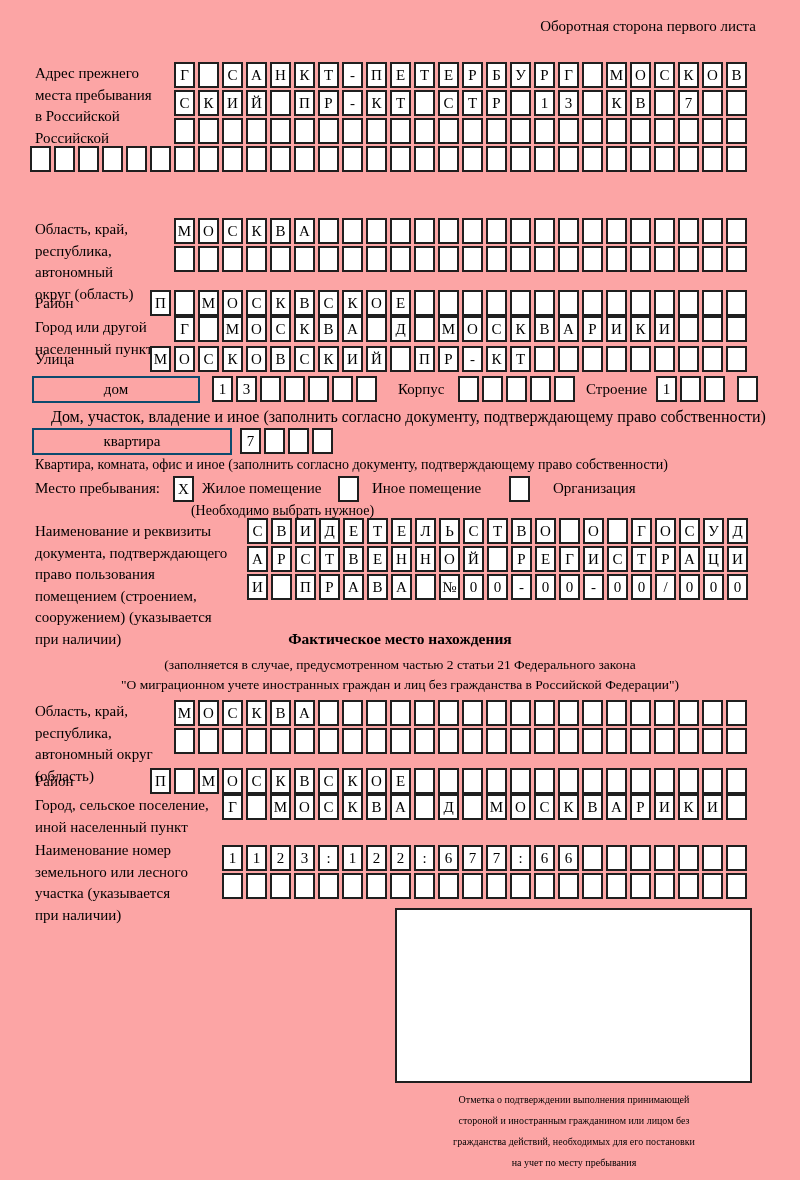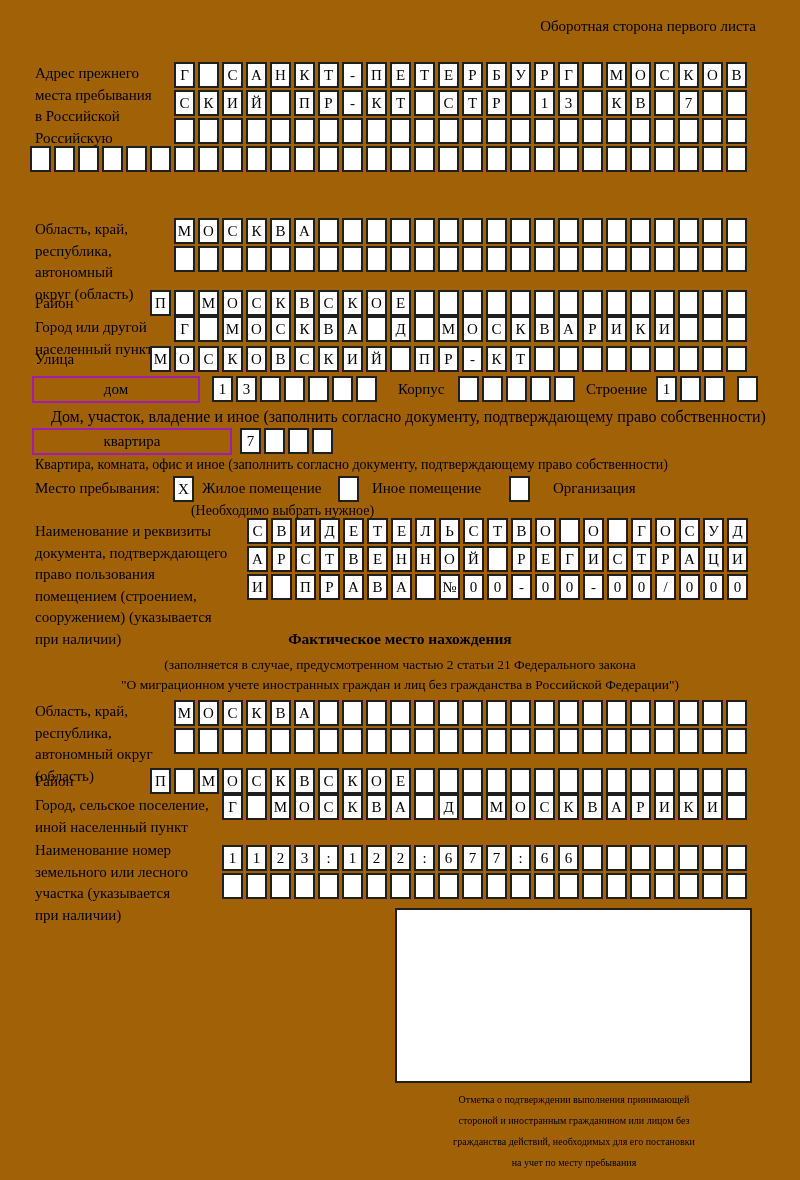--- a/index.html
+++ b/index.html
@@ -1,50 +1,50 @@
 <!DOCTYPE html>
 <html><head>
 <meta charset="utf-8">
 <style>
   html,body{margin:0;padding:0;background:#fff;}
   .sheet{
-    position:relative; width:800px; height:1180px; background:#a16207;
+    position:relative; width:800px; height:1180px; background:#fca5a5;
     font-family:"Liberation Serif", serif; color:#000;
     overflow:hidden;
   }
   .abs{position:absolute;}
   .lbl{font-size:15px; line-height:21.5px;}
   .cap{font-size:13.5px;}
   .center{left:0; width:800px; text-align:center;}
   .bold{font-weight:bold;}
   .boxrow{display:flex; gap:3px;}
   .cbox{
     box-sizing:border-box; width:21px; height:26px; flex:0 0 21px;
     border:2px solid #1f1f1f; display:flex; align-items:center; justify-content:center;
     font-size:15px; background:#fff;
   }
   .wrect{
-    box-sizing:border-box; border:2px solid #a21caf; height:27px;
+    box-sizing:border-box; border:2px solid #0c4a6e; height:27px;
     display:flex; align-items:center; justify-content:center; font-size:15px;
   }
   .markbox{box-sizing:border-box; border:2px solid #1f1f1f; background:#fff;}
   .capwrap{line-height:21px; text-align:center; font-size:10px;}
 </style>
 </head>
 <body>
 
 <div class="sheet">
 
   <div class="abs lbl" style="top:16px; right:44px;">Оборотная сторона первого листа</div>
 
   <div class="abs lbl" style="left:35px; top:63px;">
       <div>Адрес прежнего</div>
       <div>места пребывания</div>
       <div>в Российской</div>
-      <div>Российскую</div>
+      <div>Российской</div>
     </div>
   <div class="abs boxrow" style="left:174px; top:62px;">
       <span class="cbox">Г</span>
       <span class="cbox"></span>
       <span class="cbox">С</span>
       <span class="cbox">А</span>
       <span class="cbox">Н</span>
       <span class="cbox">К</span>
       <span class="cbox">Т</span>
       <span class="cbox">-</span>

